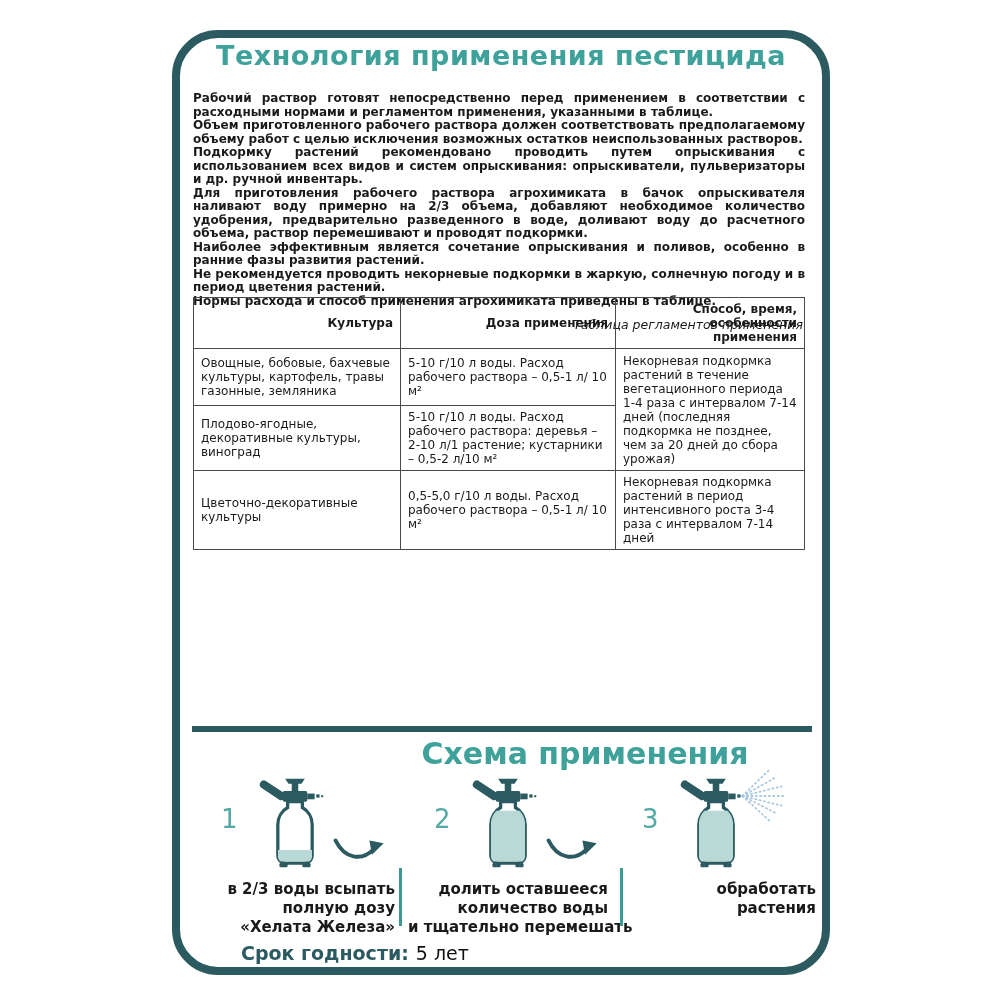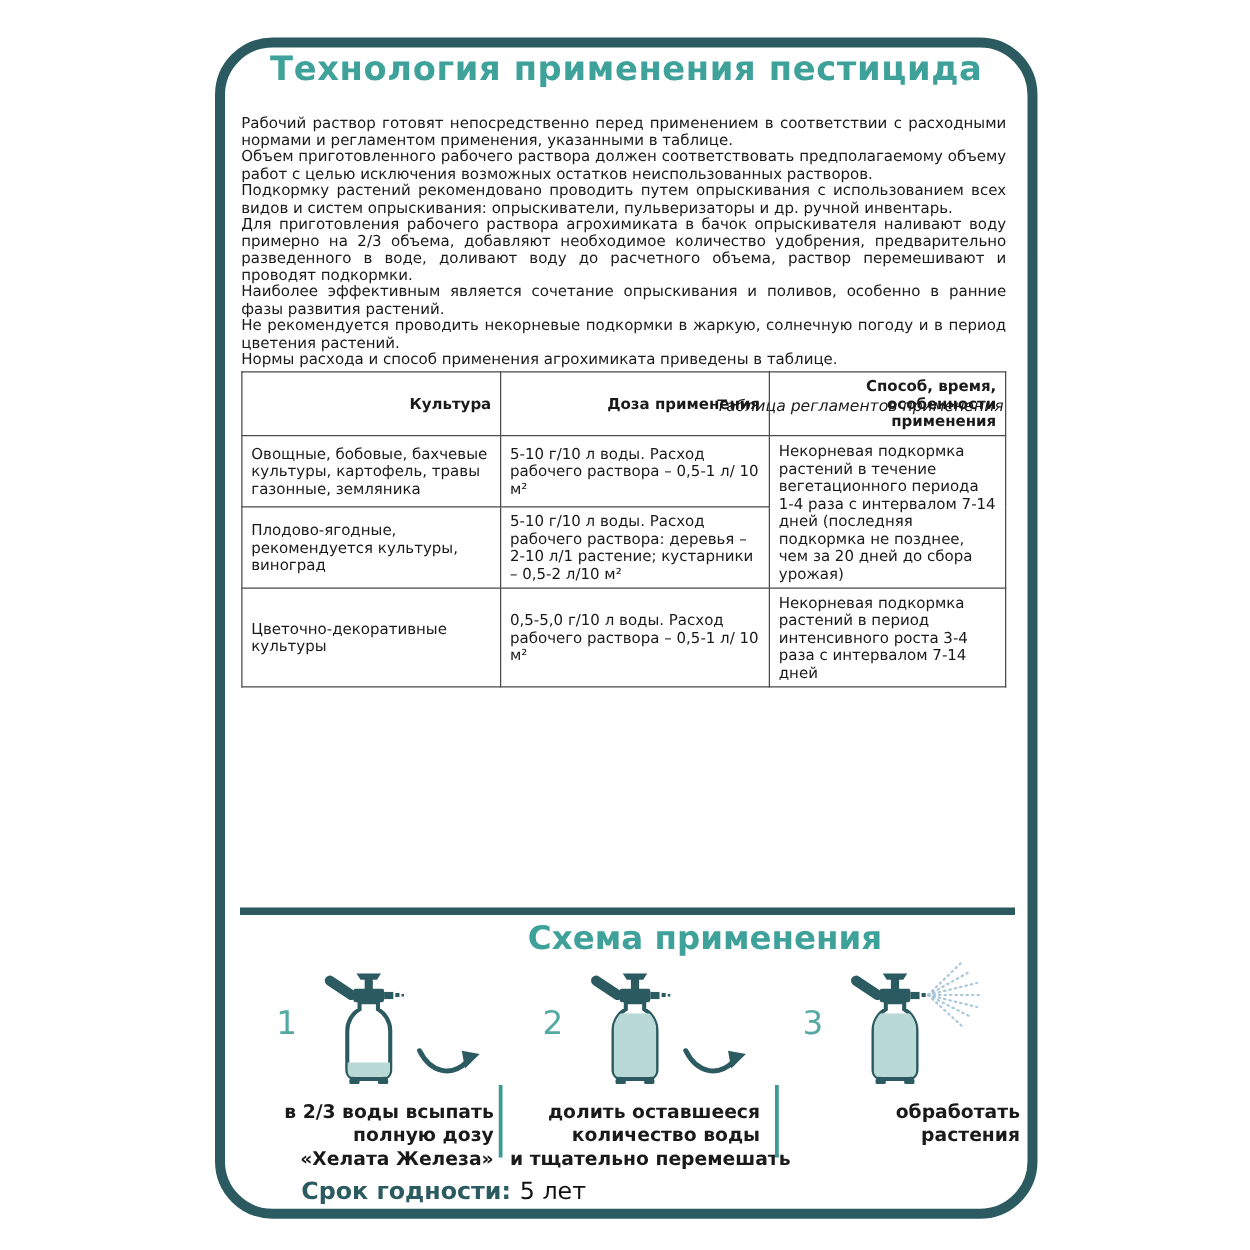--- a/index.html
+++ b/index.html
@@ -2,32 +2,32 @@
 <html><head>
 <meta charset="utf-8">
 <style>
   html,body{margin:0;padding:0;background:#ffffff;}
   .canvas{position:relative;width:1000px;height:1000px;background:#ffffff;overflow:hidden;
           font-family:"DejaVu Sans","Liberation Sans",sans-serif;color:#1a1a1a;border-radius:32px;}
   .frame{position:absolute;left:172px;top:30px;width:658px;height:945px;box-sizing:border-box;
          border:8px solid #2b5b60;border-radius:46px;}
   .title{position:absolute;left:172px;top:40px;width:658px;margin:0;text-align:center;
          font-size:27px;font-weight:bold;color:#3fa29a;letter-spacing:.5px;}
-  .body-text{position:absolute;left:193px;top:92px;width:612px;font-size:12px;line-height:13.5px;}
+  .body-text{position:absolute;left:193px;top:92px;width:612px;font-size:12px;line-height:13.5px;font-weight:bold;}
   .body-text p{margin:0;text-align:justify;}
   .table-caption{position:absolute;left:193px;top:281px;width:610px;text-align:right;
                  font-style:italic;font-size:12.5px;margin-top:36px;}
   table.reg-table{position:absolute;left:193px;top:297px;width:611px;border-collapse:collapse;
                   font-size:12px;line-height:14px;table-layout:fixed;}
   .reg-table th,.reg-table td{border:1px solid #4a4a4a;padding:4px 7px;vertical-align:middle;}
   .reg-table th{text-align:right;font-weight:bold;height:40px;}
   .reg-table td{height:48px;}
   .section-bar{position:absolute;left:192px;top:726px;width:620px;height:6px;background:#2b5b60;}
-  .scheme-title{position:absolute;left:167px;top:736px;width:794px;margin:0;text-align:center;
-                font-size:26px;font-weight:bold;color:#3fa29a;}
+  .scheme-title{position:absolute;left:188px;top:736px;width:794px;margin:0;text-align:center;
+                font-size:30px;font-weight:bold;color:#3fa29a;}
   .step{position:absolute;top:778px;width:200px;}
   .step1{left:195px;} .step2{left:408px;} .step3{left:616px;}
   .step-art{position:relative;height:94px;}
   .step-num{position:absolute;left:26px;top:26px;font-size:26px;color:#54aaa3;}
   .sprayer{position:absolute;left:63px;top:0;}
   .arrow{position:absolute;left:138px;top:54px;}
   .mist{position:absolute;left:124px;top:-14px;}
   .step-label{margin-top:8px;text-align:right;font-weight:bold;font-size:15px;line-height:19px;}
   .step-label span{white-space:nowrap;}
   .v-divider{position:absolute;top:868px;width:3px;height:58px;background:#3a9a94;}
@@ -69,21 +69,21 @@
         <th>Способ, время, особенности применения</th>
       </tr>
     </thead>
     <tbody>
       <tr>
         <td>Овощные, бобовые, бахчевые культуры, картофель, травы газонные, земляника</td>
         <td>5-10 г/10 л воды. Расход рабочего раствора – 0,5-1 л/ 10 м²</td>
         <td rowspan="2">Некорневая подкормка растений в течение вегетационного периода 1-4 раза с интервалом 7-14 дней (последняя подкормка не позднее, чем за 20 дней до сбора урожая)</td>
       </tr>
       <tr>
-        <td>Плодово-ягодные, рекомендуется культуры, виноград</td>
+        <td>Плодово-ягодные, декоративные культуры, виноград</td>
         <td>5-10 г/10 л воды. Расход рабочего раствора: деревья – 2-10 л/1 растение; кустарники – 0,5-2 л/10 м²</td>
       </tr>
       <tr>
         <td>Цветочно-декоративные культуры</td>
         <td>0,5-5,0 г/10 л воды. Расход рабочего раствора – 0,5-1 л/ 10 м²</td>
         <td>Некорневая подкормка растений в период интенсивного роста 3-4 раза с интервалом 7-14 дней</td>
       </tr>
     </tbody>
   </table>
 

